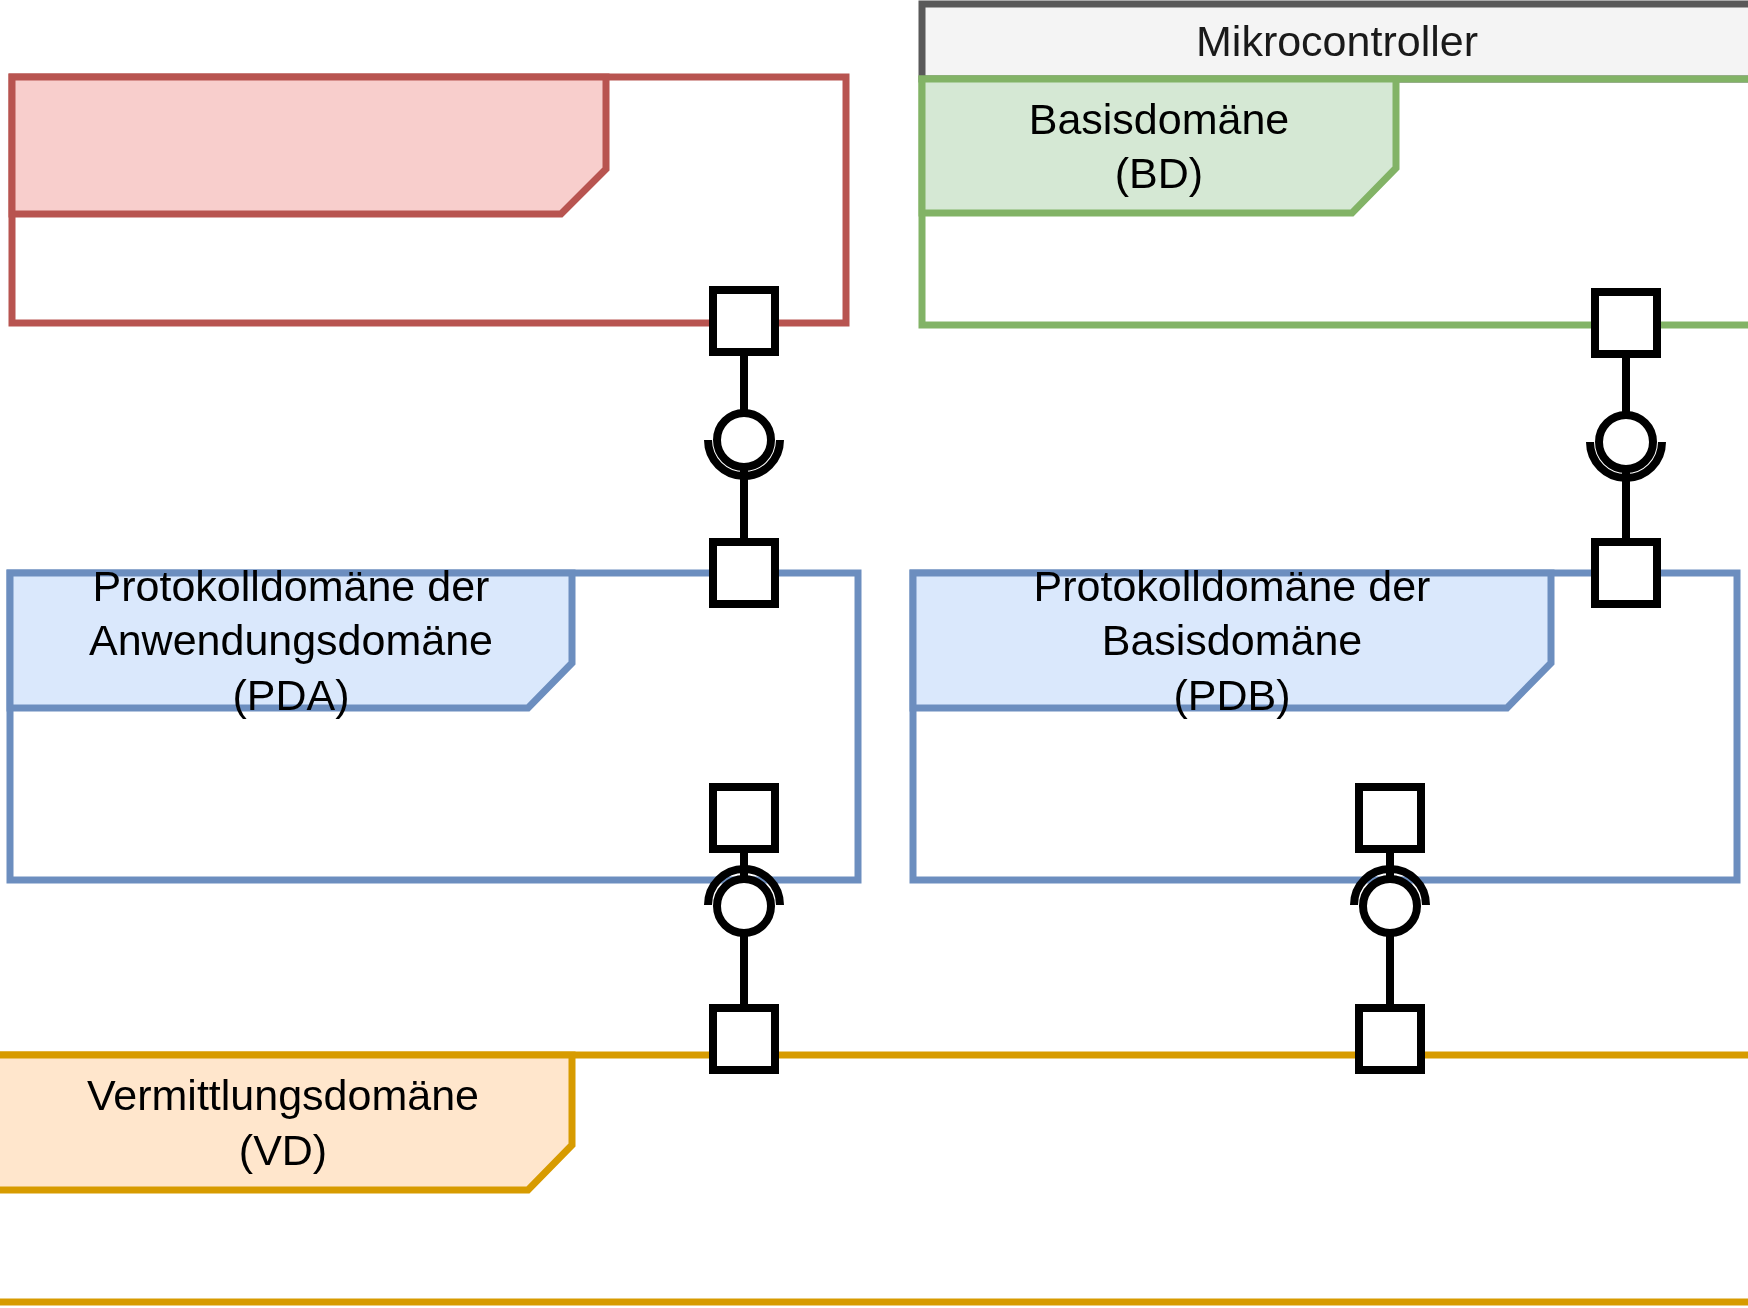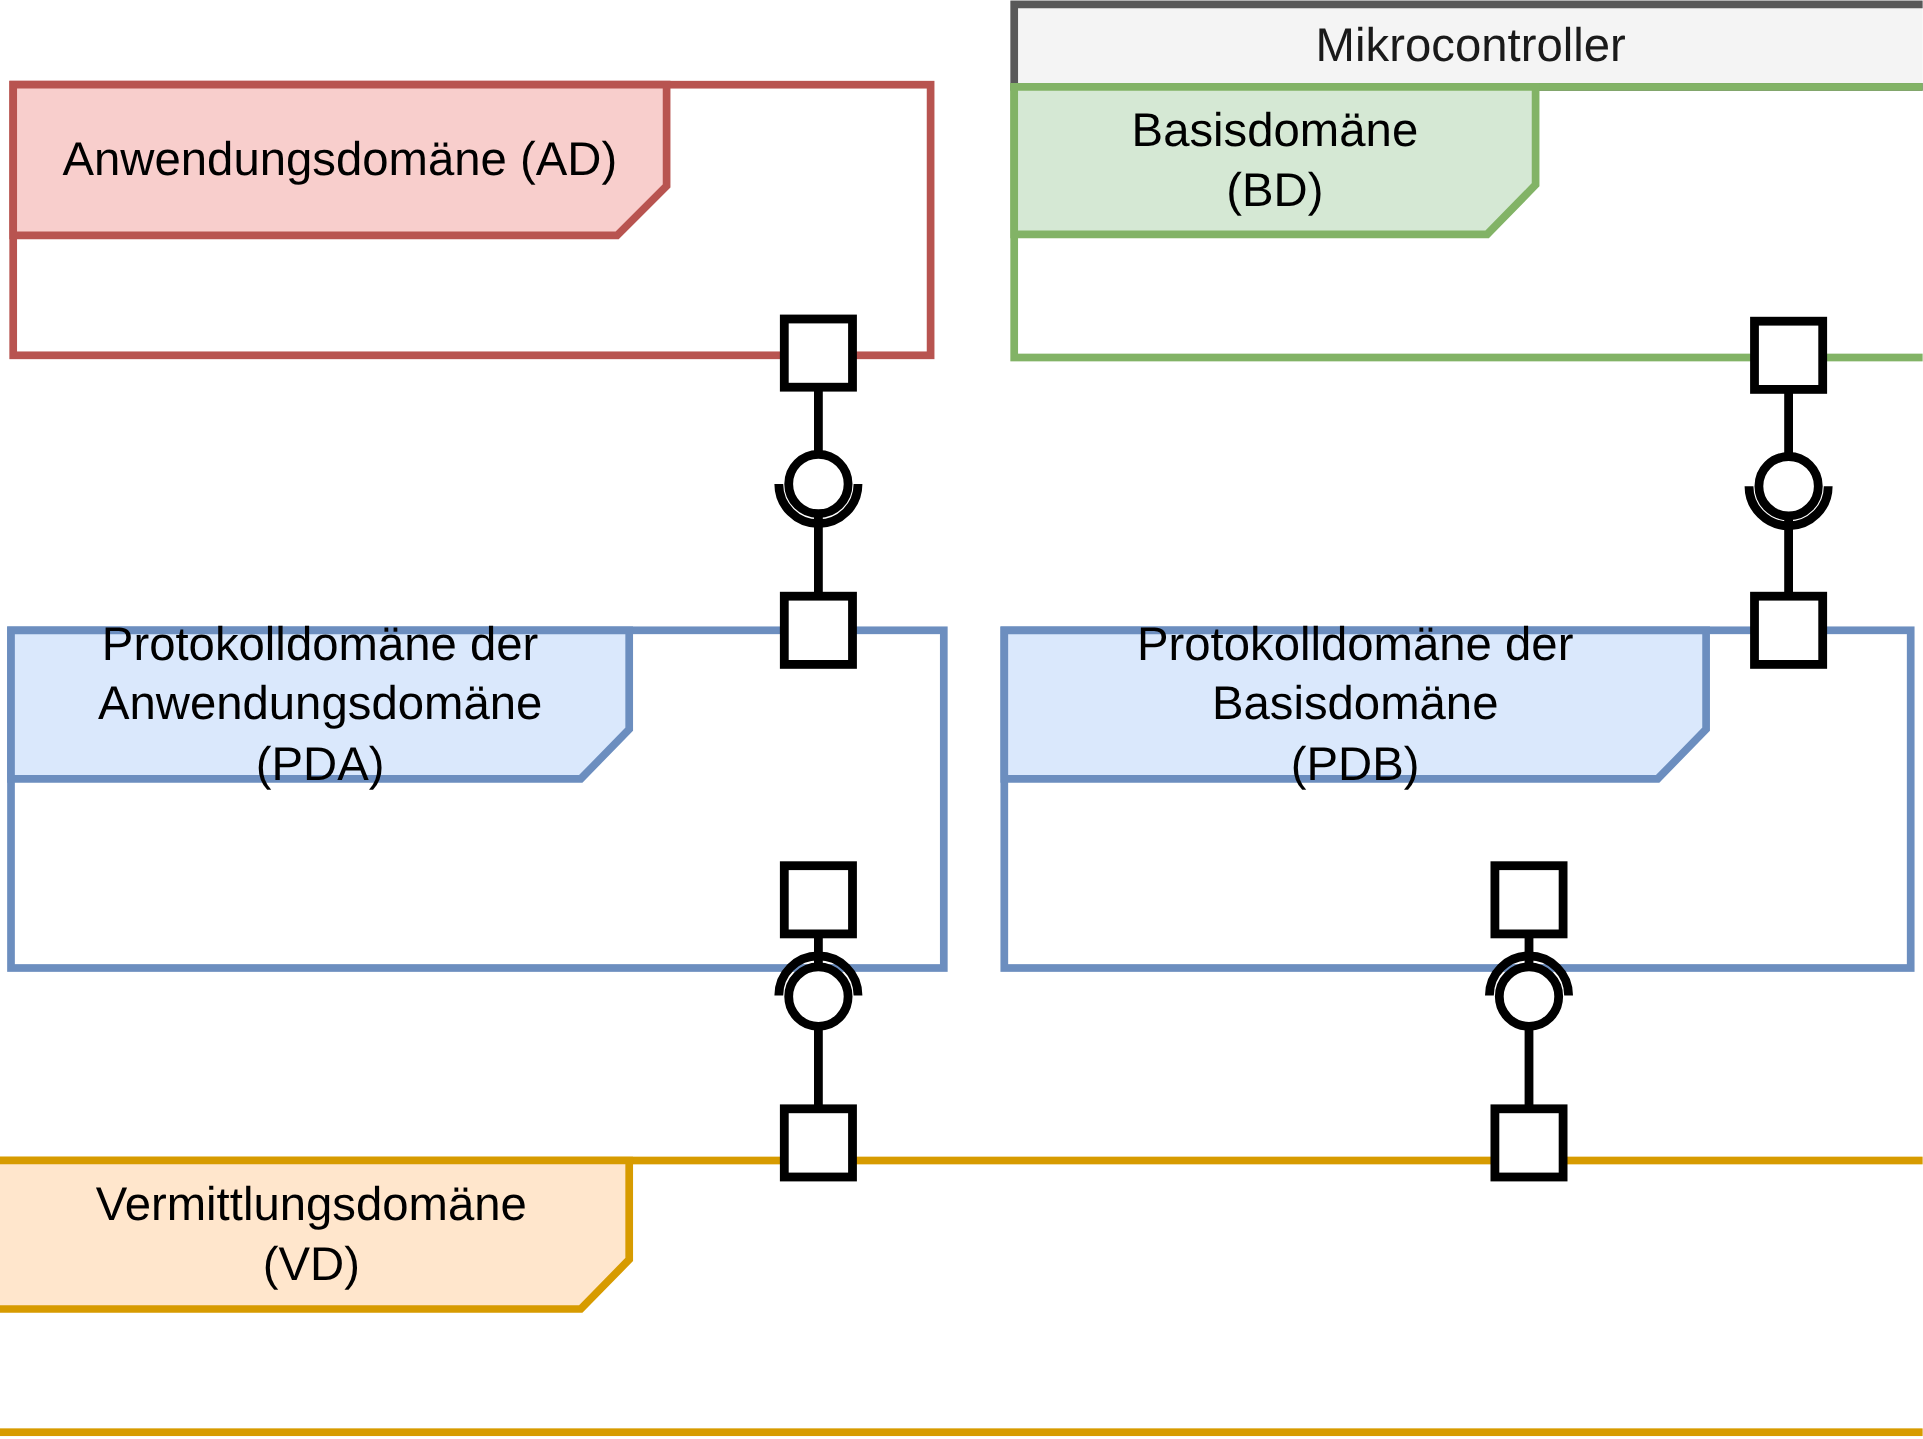--- a/index.html
+++ b/index.html
@@ -117,21 +117,20 @@
       <circle cx="1390" cy="906" r="27" fill="#ffffff" stroke="#000000" stroke-width="8"></circle>
       <line x1="1390" y1="932" x2="1390" y2="1008" stroke="#000000" stroke-width="8"></line>
       <rect x="1359" y="787" width="62" height="62" fill="#ffffff" stroke="#000000" stroke-width="8"></rect>
       <rect x="1359" y="1008" width="62" height="62" fill="#ffffff" stroke="#000000" stroke-width="8"></rect>
     </g>
 
   </svg>
 
   <div class="hdr-label" style="left:922px; top:4px; width:830px; height:75px;">Mikrocontroller</div>
 
-  <div class="dom-label" style="left:12px; top:77px; width:594px; height:137px;">Anwendungsdomäne (AD)</div>
 
   <div class="dom-label" style="left:922px; top:79px; width:474px; height:134px;">Basisdomäne
 (BD)</div>
 
   <div class="dom-label" style="left:10px; top:573px; width:562px; height:135px;">Protokolldomäne der
 Anwendungsdomäne
 (PDA)</div>
 
   <div class="dom-label" style="left:913px; top:573px; width:638px; height:135px;">Protokolldomäne der
 Basisdomäne

